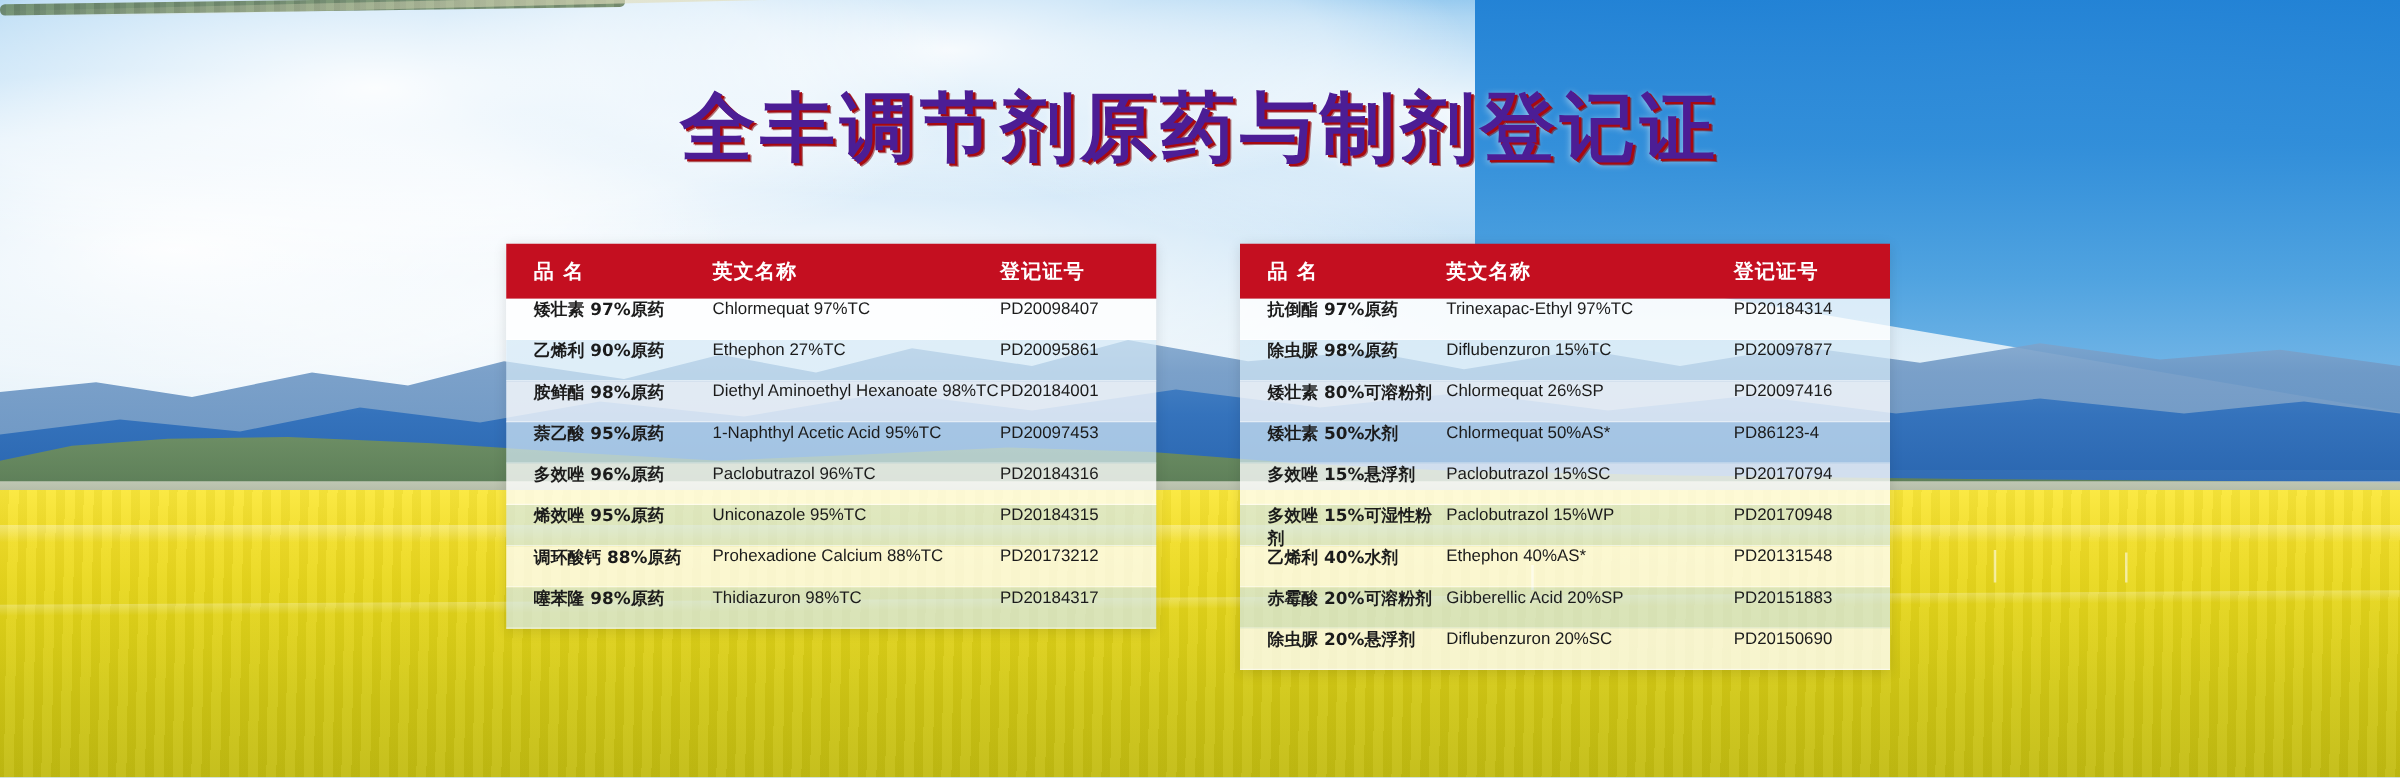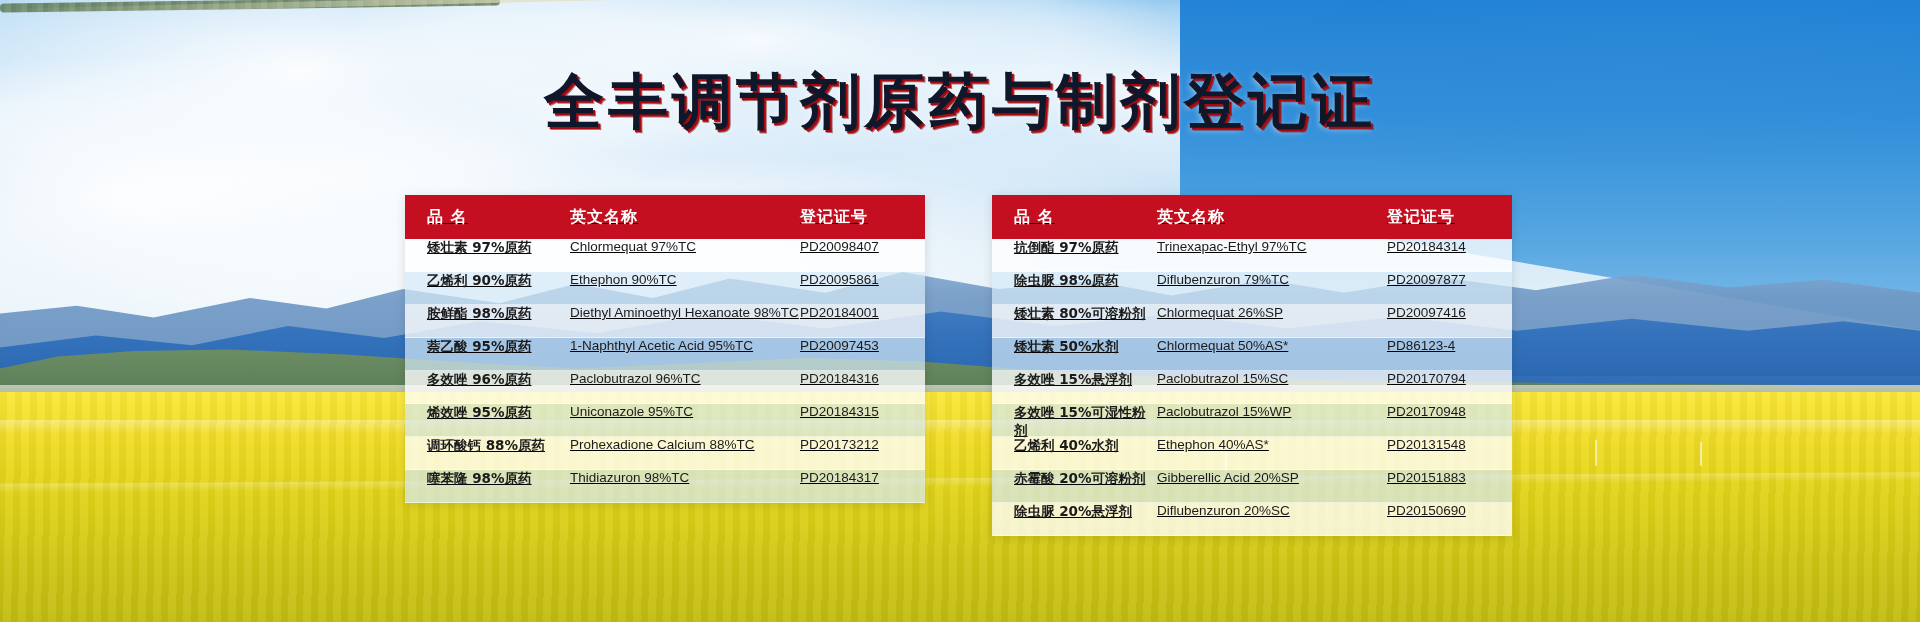--- a/index.html
+++ b/index.html
@@ -100,37 +100,36 @@
   }
 
   
   .title {
     position: absolute;
     left: 0; top: 62px; width: 1920px;
     text-align: center;
     font-size: 60px;
     font-weight: 700;
     letter-spacing: 4px;
-    color: #0f172a;
+    color: #4c1d95;
     font-family: "DejaVu Sans", "Liberation Sans", sans-serif;
     text-shadow:
       2px 2px 0 #a8090f,
       3px 3px 0 rgba(120,6,10,0.55),
       0 2px 6px rgba(255,255,255,0.55);
     white-space: nowrap;
   }
 
   
   .table-card {
     position: absolute;
     top: 195px;
     width: 520px;
     background: rgba(255,255,255,0.0);
     box-shadow: 0 2px 10px rgba(0,0,0,0.12);
-    text-decoration: underline;
   }
   #table-left  { left: 405px; }
   #table-right { left: 992px; }
 
   .thead {
     display: flex;
     align-items: center;
     height: 44px;
     background: #c40f20;
     color: #ffffff;
@@ -187,21 +186,21 @@
       <div class="c-reg">登记证号</div>
     </div>
     <div class="tbody">
         <div class="trow">
           <div class="c-name">矮壮素 97%原药</div>
           <div class="c-en">Chlormequat 97%TC</div>
           <div class="c-reg">PD20098407</div>
         </div>
         <div class="trow">
           <div class="c-name">乙烯利 90%原药</div>
-          <div class="c-en">Ethephon 90%TC</div>
+          <div class="c-en">Ethephon 27%TC</div>
           <div class="c-reg">PD20095861</div>
         </div>
         <div class="trow">
           <div class="c-name">胺鲜酯 98%原药</div>
           <div class="c-en">Diethyl Aminoethyl Hexanoate 98%TC</div>
           <div class="c-reg">PD20184001</div>
         </div>
         <div class="trow">
           <div class="c-name">萘乙酸 95%原药</div>
           <div class="c-en">1-Naphthyl Acetic Acid 95%TC</div>
@@ -237,21 +236,21 @@
       <div class="c-reg">登记证号</div>
     </div>
     <div class="tbody">
         <div class="trow">
           <div class="c-name">抗倒酯 97%原药</div>
           <div class="c-en">Trinexapac-Ethyl 97%TC</div>
           <div class="c-reg">PD20184314</div>
         </div>
         <div class="trow">
           <div class="c-name">除虫脲 98%原药</div>
-          <div class="c-en">Diflubenzuron 79%TC</div>
+          <div class="c-en">Diflubenzuron 15%TC</div>
           <div class="c-reg">PD20097877</div>
         </div>
         <div class="trow">
           <div class="c-name">矮壮素 80%可溶粉剂</div>
           <div class="c-en">Chlormequat 26%SP</div>
           <div class="c-reg">PD20097416</div>
         </div>
         <div class="trow">
           <div class="c-name">矮壮素 50%水剂</div>
           <div class="c-en">Chlormequat 50%AS*</div>

